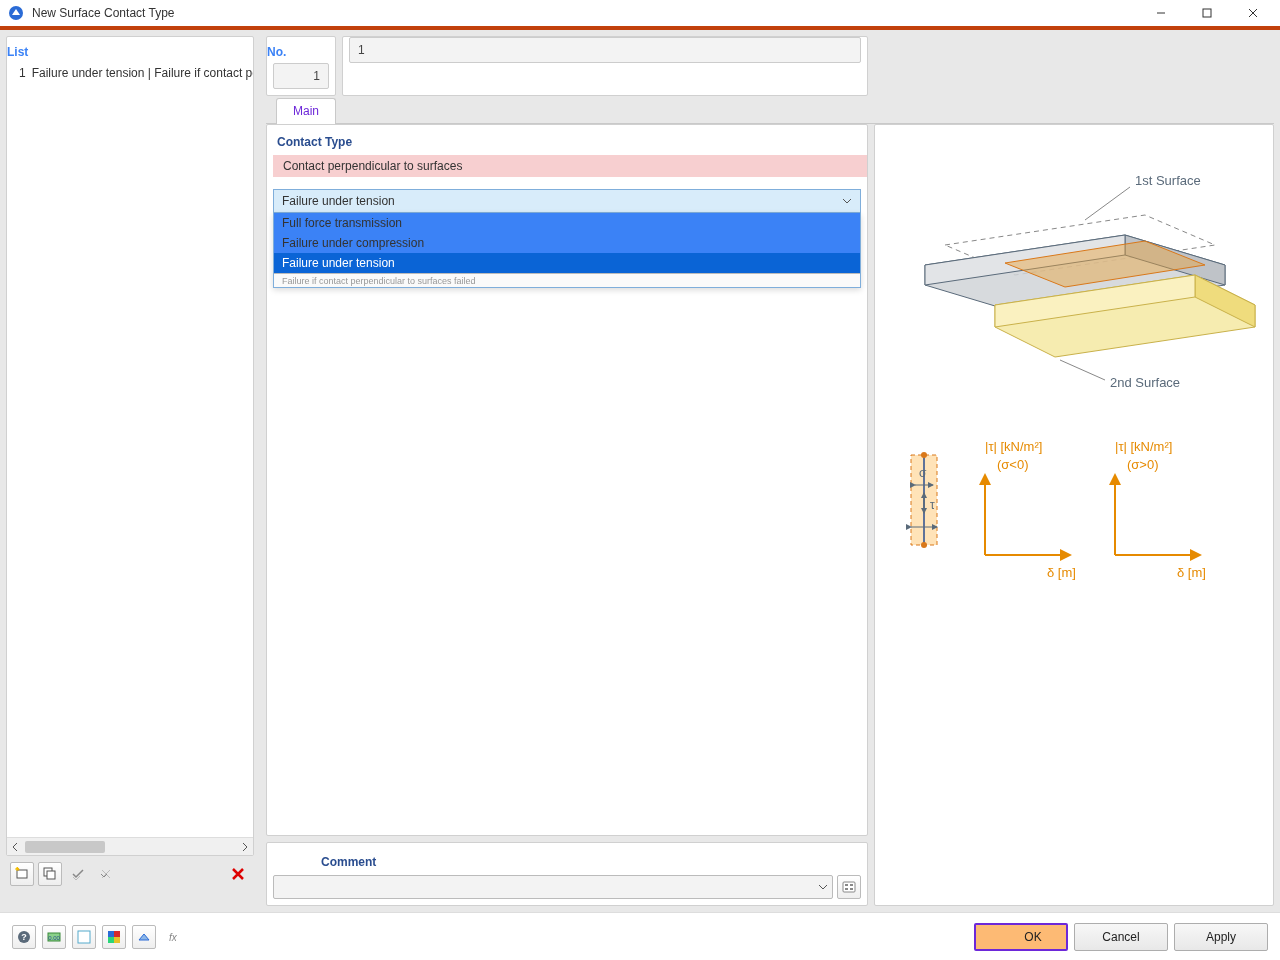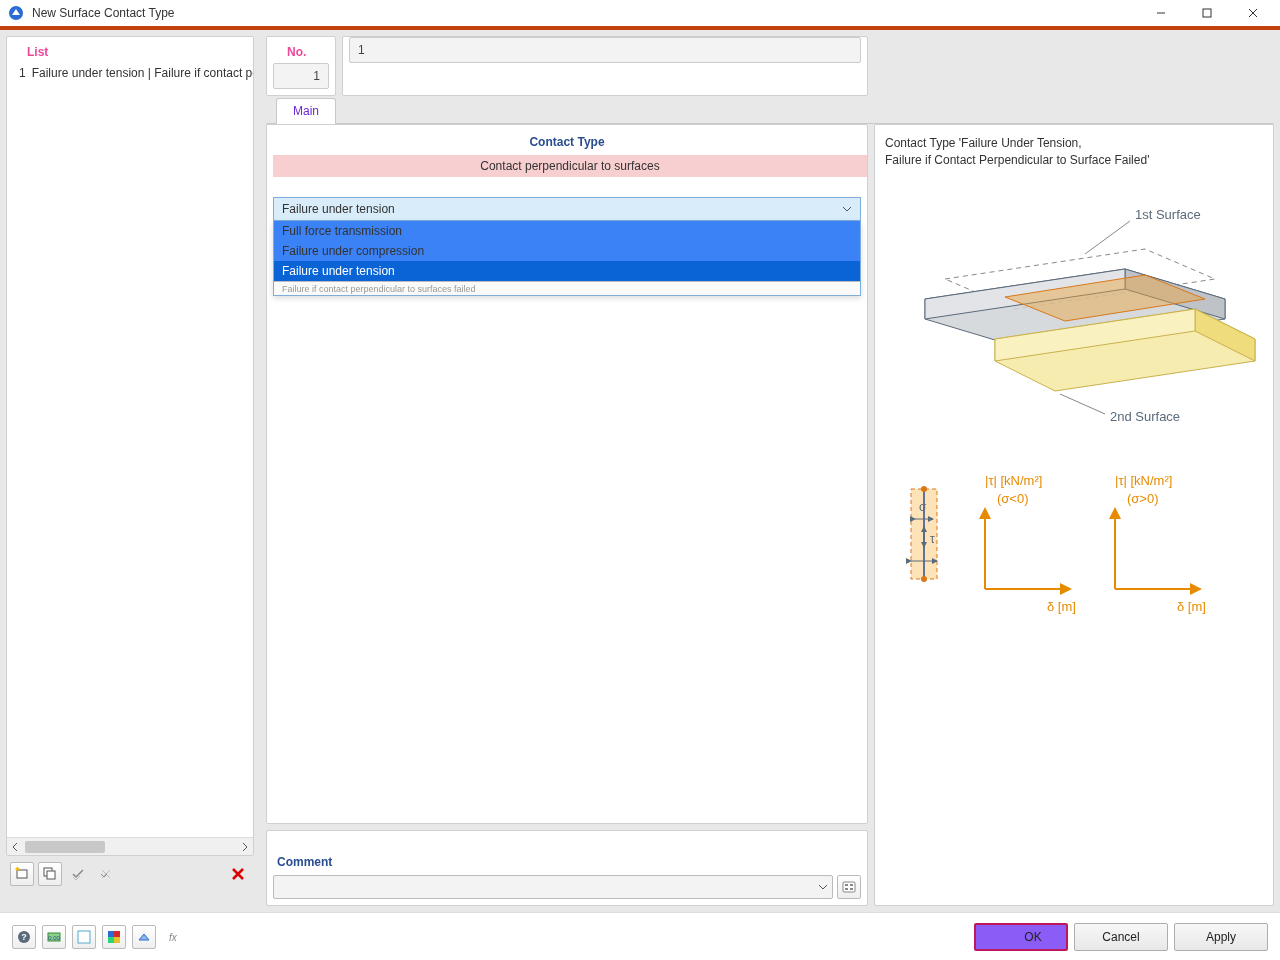--- a/index.html
+++ b/index.html
@@ -15,21 +15,21 @@
 
   
   .content { display: grid; grid-template-columns: 260px 1fr; grid-template-rows: 1fr 48px; width: 1280px; height: 930px; }
   .left-pane, .right-pane { background: #e8e8e8; padding: 6px; }
   .left-pane { grid-column: 1; grid-row: 1; }
   .right-pane { grid-column: 2; grid-row: 1; display: flex; flex-direction: column; gap: 0; }
   .bottom-bar { grid-column: 1 / span 2; grid-row: 2; border-top: 1px solid #ddd; background: #fff; display: flex; align-items: center; padding: 0 12px; gap: 6px; }
 
   
   .panel { background: #fff; border: 1px solid #d0d0d0; border-radius: 2px; }
-  .panel-label { font-size: 12px; font-weight: 600; color: #ec4899; padding: 8px 10px 4px 20px; }
+  .panel-label { font-size: 12px; font-weight: 600; color: #3b82f6; padding: 8px 10px 4px 0; }
   .panel-value { padding: 0 6px 6px 6px; }
 
   
   .list-panel { height: 820px; display: flex; flex-direction: column; }
   .list-body { flex: 1; background: #fff; overflow: hidden; position: relative; }
   .list-item { display: flex; align-items: center; font-size: 12px; color: #333; height: 20px; padding: 0 6px; gap: 6px; white-space: nowrap; }
   .list-item .swatch { width: 12px; height: 12px; background: #8cc7f0; display: inline-block; }
   .list-item .num { width: 14px; text-align: right; }
   .h-scroll { height: 18px; background: #f0f0f0; display: flex; align-items: center; justify-content: space-between; border-top: 1px solid #ddd; padding: 0 4px; }
   .h-scroll .thumb { height: 12px; width: 80px; background: #c8c8c8; border-radius: 2px; margin-left: 4px; }
@@ -53,41 +53,41 @@
   .tab-strip::after { content:""; position:absolute; left:0; right:0; bottom:0; height:1px; background:#c9c9c9; }
   .tab { background: #fff; border: 1px solid #c9c9c9; border-bottom: none; border-radius: 3px 3px 0 0; padding: 5px 16px 6px; font-size: 12px; color: #6d28d9; position: relative; z-index: 1; }
 
   
   .main-row { flex: 1; display: grid; grid-template-columns: 1fr 400px; gap: 6px; min-height: 0; }
   .main-panel { display: flex; flex-direction: column; }
   .section-title { font-size: 12px; font-weight: 600; color: #2a4d8f; padding: 10px 10px 6px 10px; }
   .sub-label { display: inline-block; background: #f7cfd0; color: #333; font-size: 12px; padding: 4px 10px; margin: 0 0 4px 6px; border-radius: 0; }
 
   
-  .select-area { position: relative; margin: 16px 6px; }
+  .select-area { position: relative; margin: 8px 6px; }
   .select-box { background: #d8ecfa; border: 1px solid #7faedb; height: 24px; display: flex; align-items: center; justify-content: space-between; padding: 0 8px; font-size: 12px; color: #333; }
   .dropdown { position: absolute; left: 0; right: 0; top: 24px; background: #3b82f6; border: 1px solid #7faedb; border-top: none; box-shadow: 0 2px 6px rgba(0,0,0,0.15); z-index: 5; }
   .dropdown-option { height: 20px; display: flex; align-items: center; padding: 0 8px; font-size: 12px; color: #333; }
   .dropdown-option.selected { background: #0a64d6; color: #fff; }
   .dropdown-footer { height: 14px; border-top: 1px solid #bbb; background: #fafafa; font-size: 9px; color: #999; display:flex; align-items:center; padding:0 8px; white-space:nowrap; overflow:hidden; }
 
   
   .comment-panel { margin-top: auto; }
   .comment-row { display: flex; align-items: center; gap: 4px; padding: 0 6px 6px 6px; }
   .combo { flex: 1; height: 24px; border: 1px solid #bbb; background: #f3f3f3; border-radius: 2px; display: flex; align-items: center; justify-content: flex-end; padding: 0 4px; }
   .combo svg { width: 10px; height: 10px; }
 
   
   .preview-panel { padding: 10px; }
   .preview-text { font-size: 12px; color: #333; line-height: 1.4; }
 
   
   .bottom-bar .spacer { flex: 1; }
   .btn { min-width: 94px; height: 28px; border: 1px solid #adadad; background: linear-gradient(#f7f7f7,#e8e8e8); border-radius: 2px; font-size: 12px; color: #222; display: flex; align-items: center; justify-content: center; }
-  .btn.primary { border: 2px solid #be185d; background: #8b5cf6; padding-left: 24px; }
+  .btn.primary { border: 2px solid #6d28d9; background: #fdba74; padding-left: 24px; }
 
   .chev { width: 10px; height: 10px; }
 </style>
 </head>
 <body>
 
 <div class="titlebar">
   <svg class="app-icon" viewBox="0 0 16 16">
     <circle cx="8" cy="8" r="7" fill="#2a6bd6"></circle>
       <path d="M4 10 L8 4 L12 10 Z" fill="#fff"></path>
@@ -189,21 +189,21 @@
           </div>
       </div>
     </div>
 
     <div class="tab-strip">
       <div class="tab"><span>Main</span></div>
     </div>
 
     <div class="main-row">
       <div style="display:flex; flex-direction:column; gap:6px;">
-        <div class="panel main-panel" style="flex:1; position:relative;text-align:center;">
+        <div class="panel main-panel" style="flex:1; position:relative;">
           <div class="section-title">Contact Type</div>
           <span class="sub-label">Contact perpendicular to surfaces</span>
           <div class="select-area">
             <div class="select-box">
               <span>Failure under tension</span>
               <svg class="chev" viewBox="0 0 10 10">
                   <path d="M1 3 L5 7 L9 3" fill="none" stroke="#555"></path>
                 </svg>
             </div>
             <div class="dropdown">
@@ -216,45 +216,41 @@
               <div class="dropdown-option selected">
                   <span>Failure under tension</span>
                 </div>
               <div class="dropdown-footer">
                   <span>Failure if contact perpendicular to surfaces failed</span>
                 </div>
             </div>
           </div>
         </div>
         <div class="panel comment-panel">
-          <div class="section-title" style="padding-top:24px;">Comment</div>
+          <div class="section-title" style="padding-top:12px;margin-left:44px;">Comment</div>
           <div class="comment-row">
             <div class="combo">
               <svg viewBox="0 0 10 10">
                   <path d="M1 3 L5 7 L9 3" fill="none" stroke="#555"></path>
                 </svg>
             </div>
             <div class="icon-btn">
                 <svg viewBox="0 0 14 14">
                   <rect x="1" y="2" width="12" height="10" rx="1" fill="#fff" stroke="#888"></rect>
                   <rect x="3" y="4" width="3" height="2" fill="#888"></rect>
                   <rect x="3" y="8" width="3" height="2" fill="#888"></rect>
                   <rect x="8" y="4" width="3" height="2" fill="#888"></rect>
                   <rect x="8" y="8" width="3" height="2" fill="#888"></rect>
                 </svg>
               </div>
           </div>
         </div>
       </div>
 
       <div class="panel preview-panel">
-        <div class="preview-text">
-          <div>Contact Type 'Failure Under Tension,</div>
-          <div>Failure if Contact Perpendicular to Surface Failed'</div>
-        </div>
         <svg width="380" height="580" viewBox="0 0 380 580" style="margin-top:20px;">
 
           <g>
             <text x="250" y="30" font-size="13" fill="#5a6a7a">1st Surface</text>
             <path d="M245 32 L200 65" stroke="#888" fill="none"></path>
 
             <path d="M60 90 L260 60 L330 90 L130 120 Z" fill="none" stroke="#888" stroke-dasharray="5 4"></path>
 
             <path d="M40 110 L240 80 L340 110 L340 130 L140 160 L40 130 Z" fill="#d0d3d7" fill-opacity="0.85" stroke="#5a6a7a"></path>
             <path d="M240 80 L340 110 L340 130 L240 100 Z" fill="#bfc3c8" stroke="#5a6a7a"></path>

